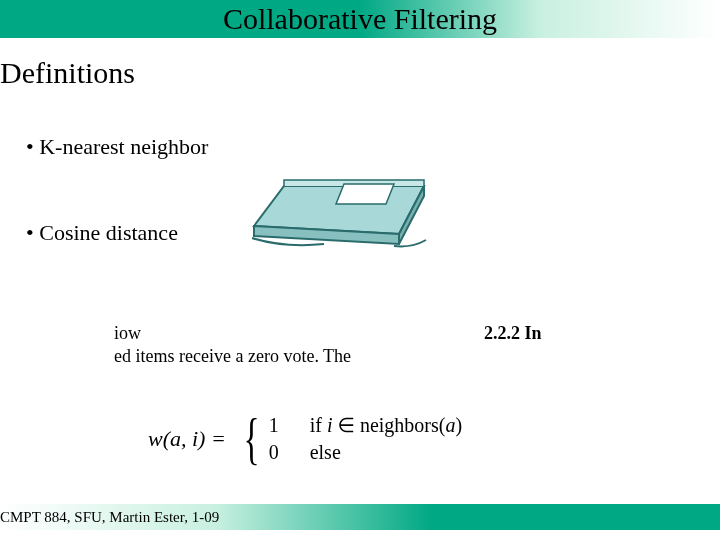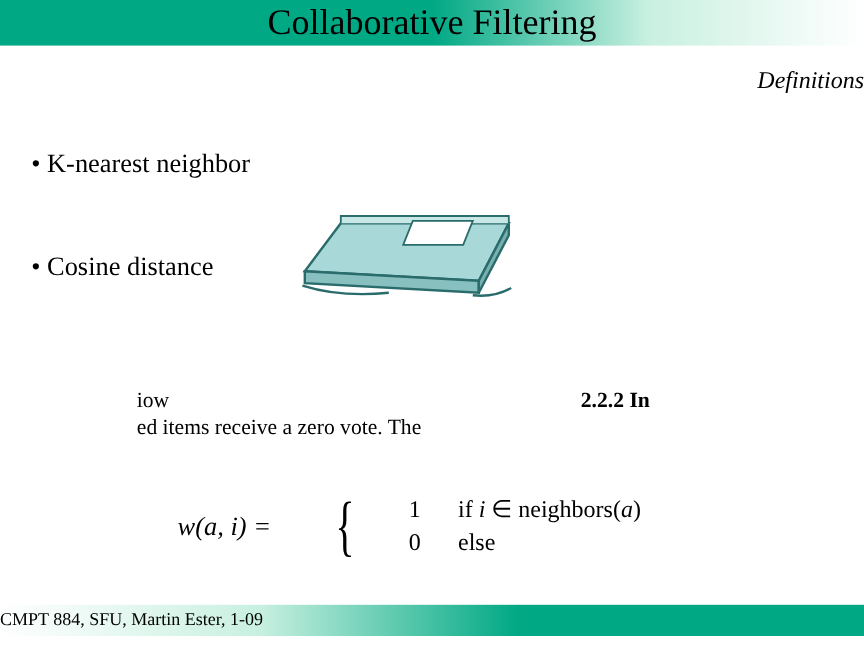--- a/index.html
+++ b/index.html
@@ -17,23 +17,22 @@
     background: linear-gradient(to right, #00a884 0%, #00a884 50%, #c8f0e0 75%, #ffffff 100%);
     display: flex;
     align-items: center;
     justify-content: center;
   }
   .title {
     font-size: 30px;
     color: #000;
   }
   .subtitle {
-    text-align: right;
-    font-style: italic;
-    font-size: 20px;
+    text-align: left;
+    font-size: 30px;
     margin-top: 18px;
   }
   .content {
     padding: 0 26px;
   }
   .bullet {
     font-size: 22px;
     margin-top: 24px;
   }
   .bullet.first { margin-top: 44px; }
@@ -67,21 +66,20 @@
 
   .formula {
     position: absolute;
     left: 148px;
     top: 412px;
     font-family: "Times New Roman", serif;
     font-style: italic;
     font-size: 22px;
     display: flex;
     align-items: center;
-    gap: 36px;
   }
   .formula .wai { margin-right: 6px; }
   .brace {
     font-size: 56px;
     line-height: 0.8;
     font-style: normal;
     margin: 0 4px 0 6px;
     transform: scaleX(0.6);
     display: inline-block;
   }

